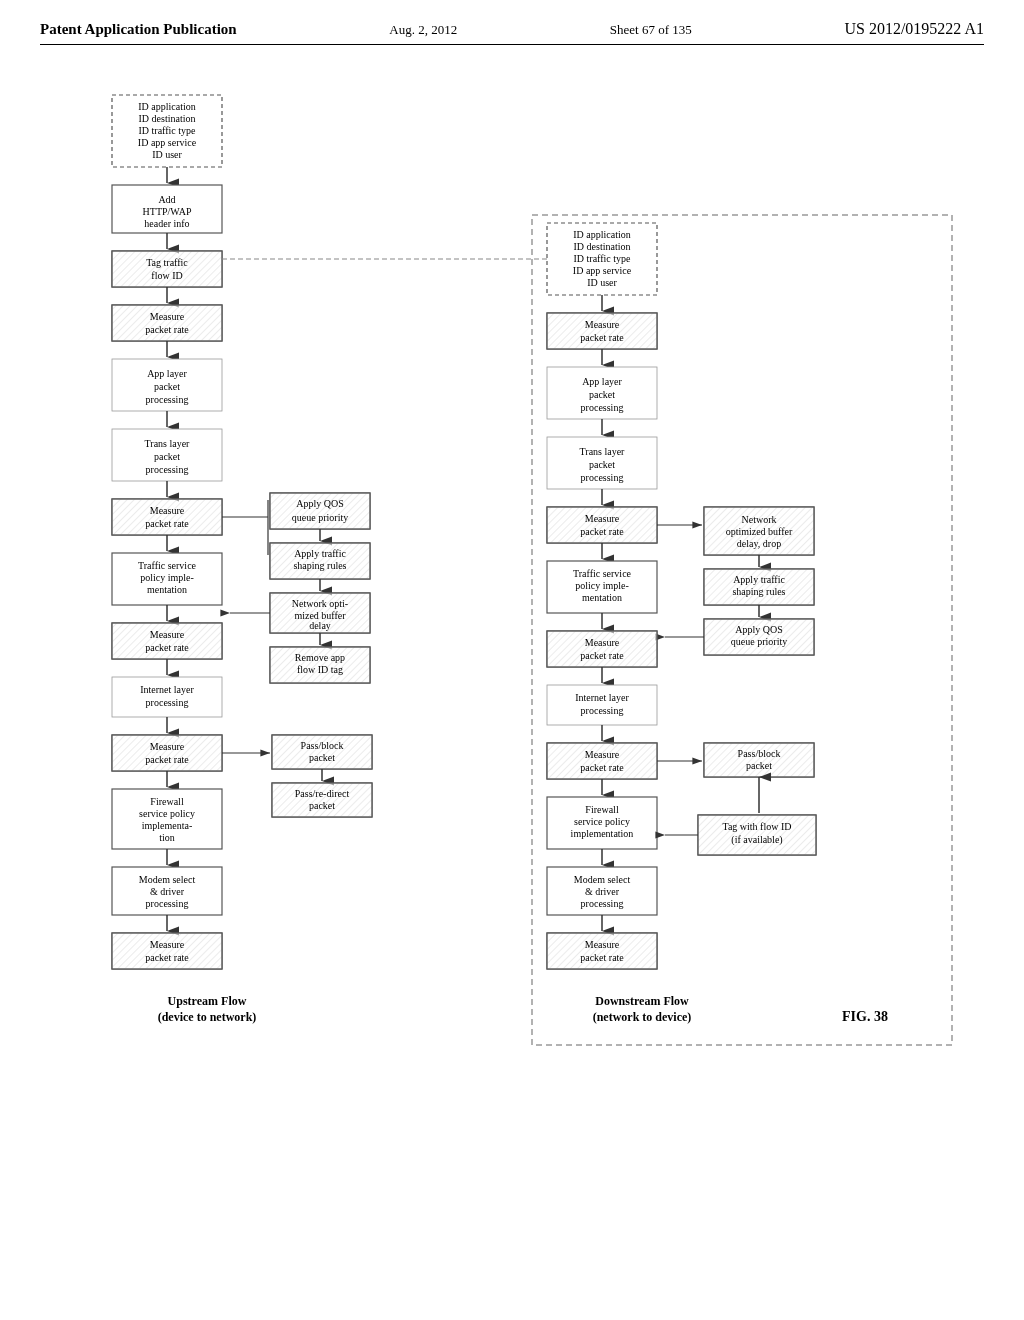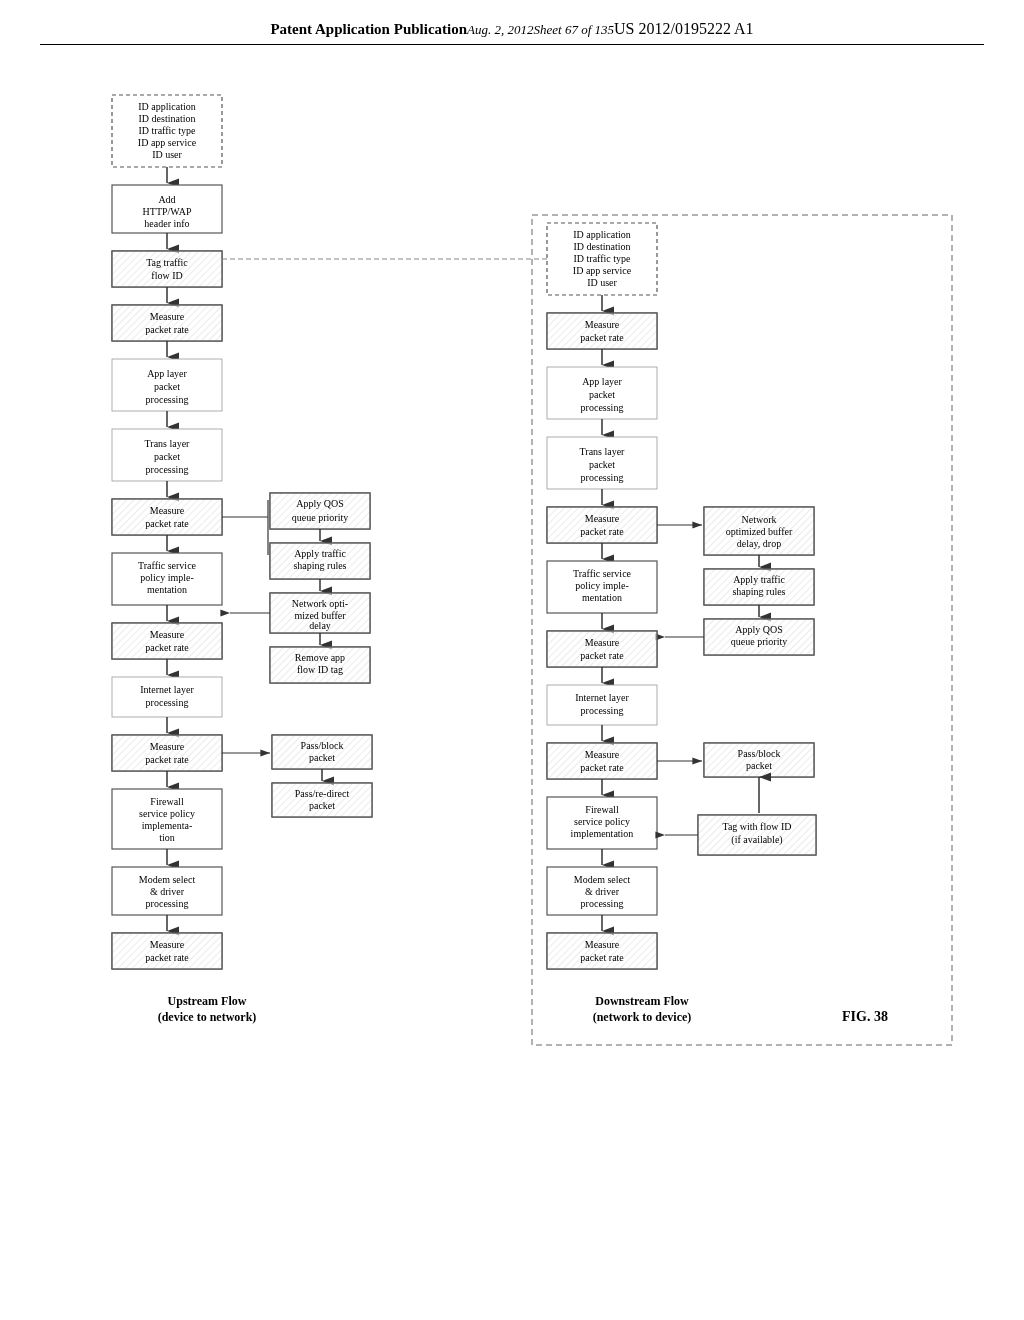--- a/index.html
+++ b/index.html
@@ -16,33 +16,32 @@
       width: 1024px;
       min-height: 1320px;
       background: #fff;
       padding: 20px 40px;
       position: relative;
     }
 
     
     .header {
       display: flex;
-      justify-content: center;
+      justify-content: space-between;
       align-items: baseline;
       border-bottom: 1px solid #000;
       padding-bottom: 6px;
       margin-bottom: 23px;
     }
     .header-left {
       font-weight: bold;
       font-size: 15px;
     }
     .header-center {
       font-size: 13px;
-      font-style: italic;
     }
     .header-right {
       font-size: 16px;
     }
 
     
     .diagram {
       position: relative;
       width: 940px;
       margin: 30px auto 0 auto;

